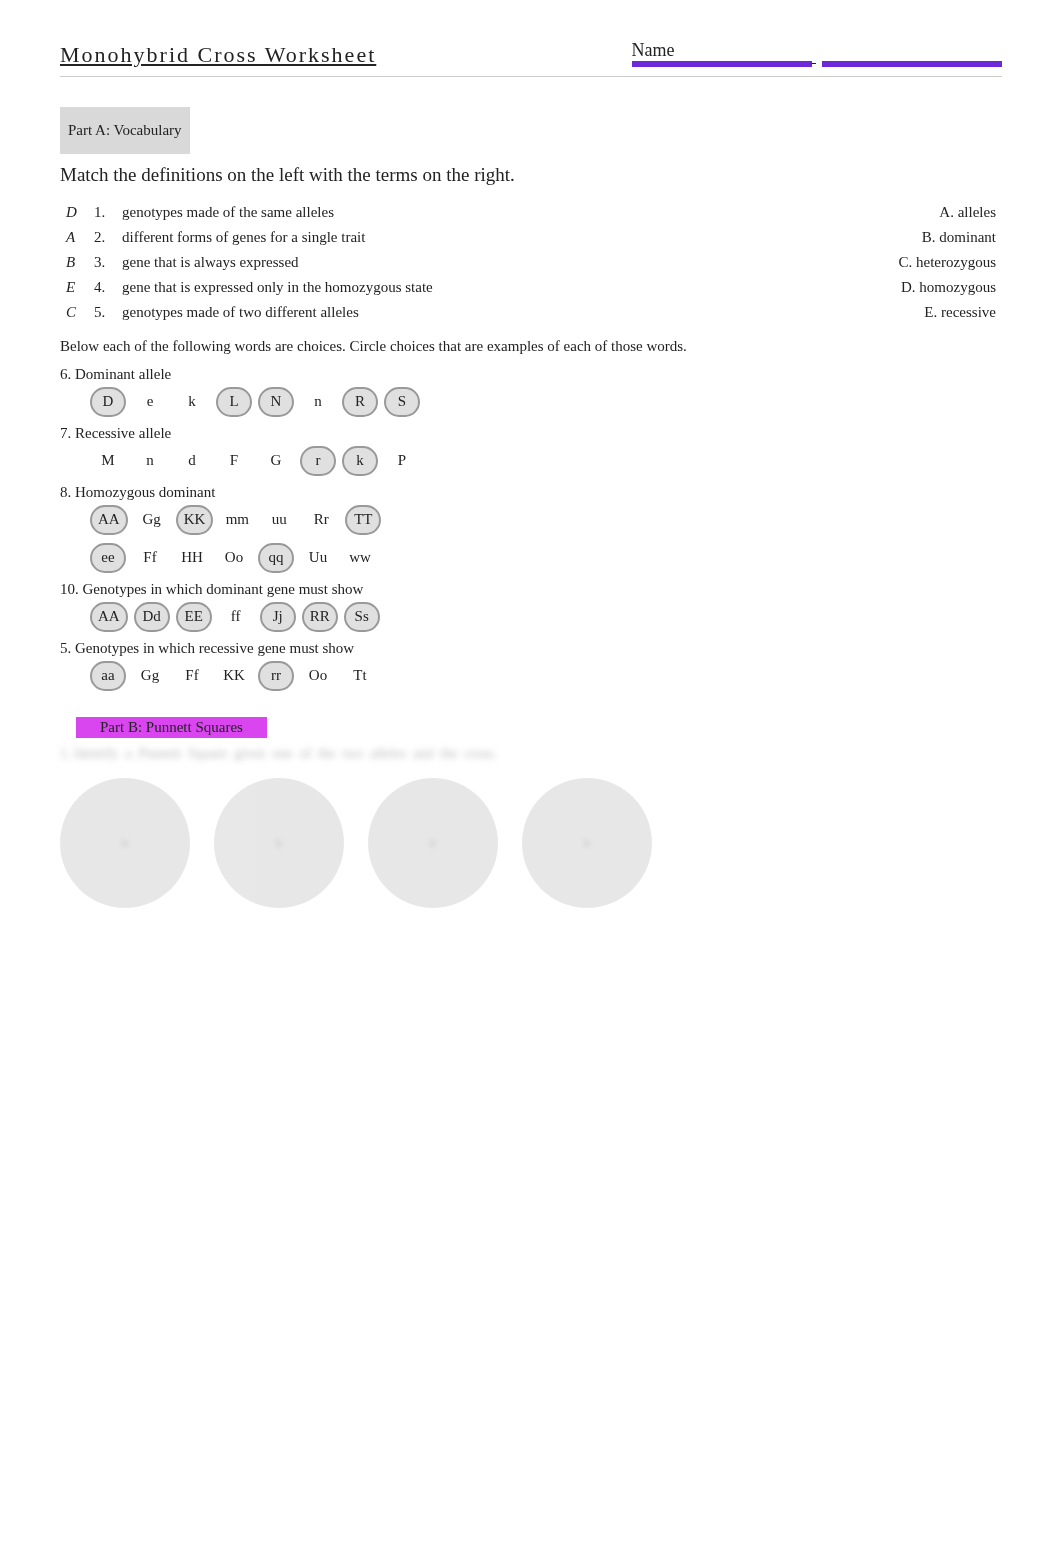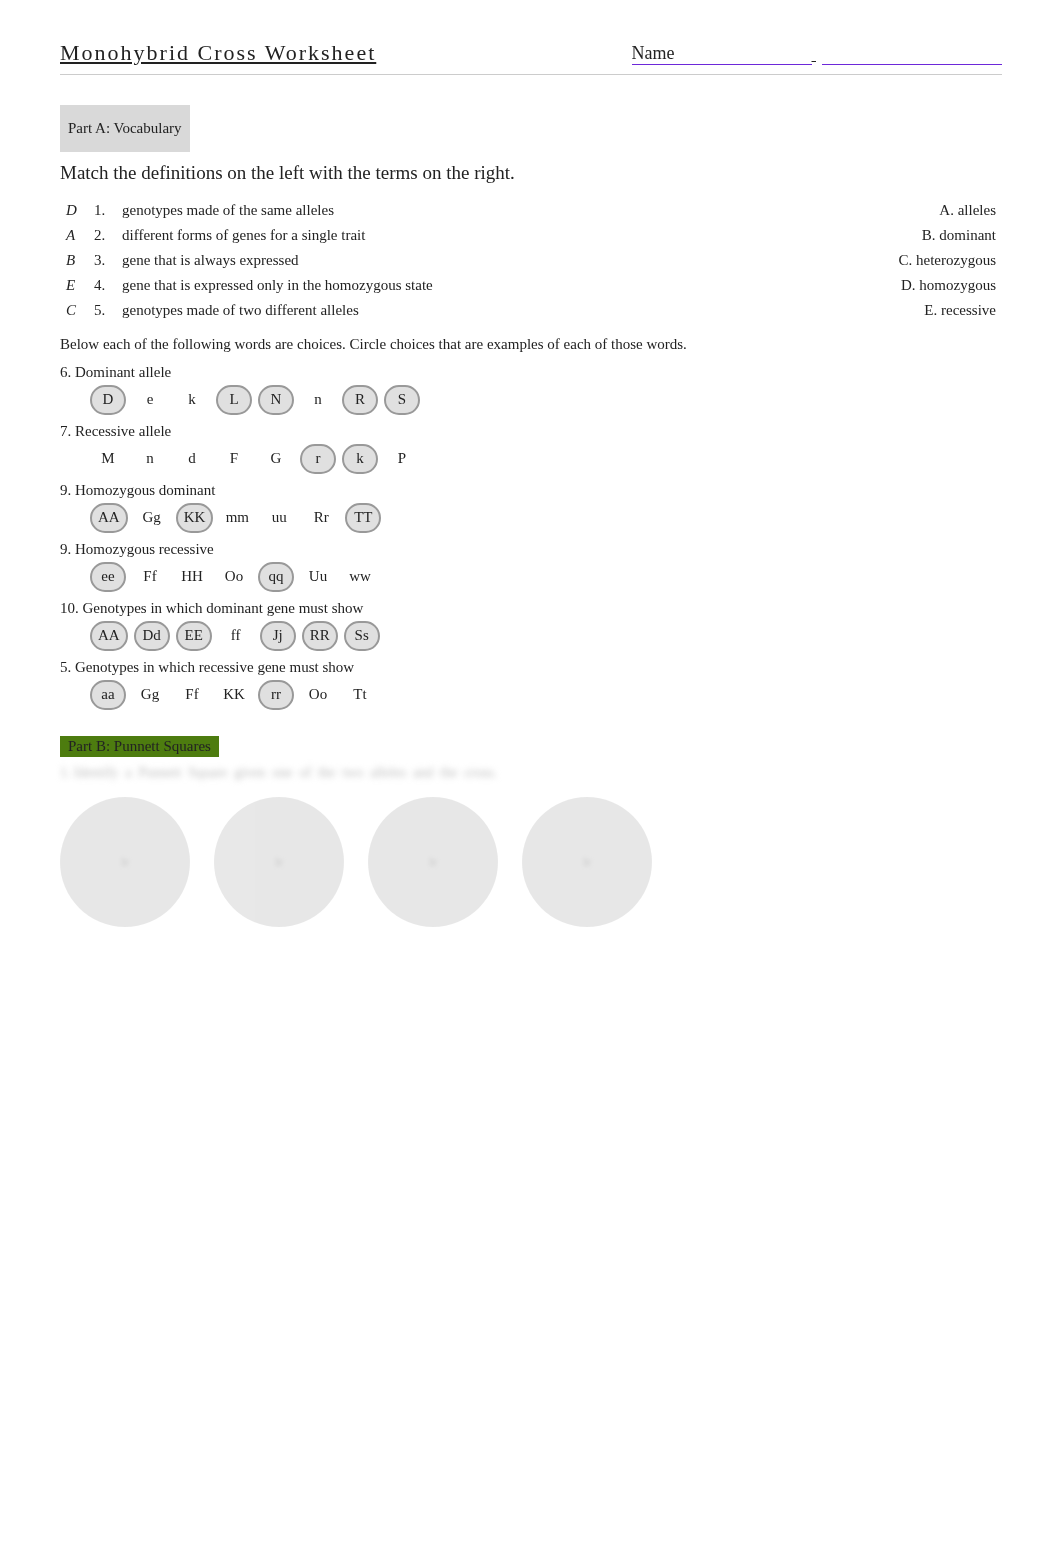--- a/index.html
+++ b/index.html
@@ -25,21 +25,21 @@
       font-size: 22px;
       letter-spacing: 2px;
       font-weight: normal;
     }
     .name-line {
       font-size: 18px;
     }
     .name-line span {
       display: inline-block;
       width: 180px;
-      border-bottom: 1px solid #6d28d9;
+      border-bottom: 6px solid #6d28d9;
       margin-left: 6px;
       vertical-align: bottom;
     }
     .part-header {
       background: #d9d9d9;
       display: inline-block;
       padding: 15px 8px;
       margin: 12px 0 6px 0;
       font-size: 15px;
     }
@@ -103,24 +103,24 @@
     .choice-item.circled {
       border: 2px solid #999;
       background: #e0e0e0;
       border-radius: 50px;
     }
     .choice-item.plain {
       border: none;
       background: none;
     }
     .part-b-header {
-      background: #4d7c0f;
+      background: #d946ef;
       display: inline-block;
-      padding: 2px 8px;
-      margin: 18px 0 8px 0;
+      padding: 2px 24px;
+      margin: 18px 0 8px 16px;
       font-size: 15px;
     }
     .punnett-blurred {
       filter: blur(4px);
       color: #bbb;
       font-size: 14px;
       margin-bottom: 8px;
     }
     .punnett-squares-row {
       display: flex;
@@ -226,33 +226,32 @@
         <span class="choice-item plain">n</span>
         <span class="choice-item plain">d</span>
         <span class="choice-item plain">F</span>
         <span class="choice-item plain">G</span>
         <span class="choice-item circled">r</span>
         <span class="choice-item circled">k</span>
         <span class="choice-item plain">P</span>
       </div>
     </div>
     <div>
-      <div class="question-row">9.  Homozygous   dominant</div>
+      <div class="question-row">8.  Homozygous   dominant</div>
       <div class="choices-row">
         <span class="choice-item circled">AA</span>
         <span class="choice-item plain">Gg</span>
         <span class="choice-item circled">KK</span>
         <span class="choice-item plain">mm</span>
         <span class="choice-item plain">uu</span>
         <span class="choice-item plain">Rr</span>
         <span class="choice-item circled">TT</span>
       </div>
     </div>
     <div>
-      <div class="question-row">9.  Homozygous   recessive</div>
       <div class="choices-row">
         <span class="choice-item circled">ee</span>
         <span class="choice-item plain">Ff</span>
         <span class="choice-item plain">HH</span>
         <span class="choice-item plain">Oo</span>
         <span class="choice-item circled">qq</span>
         <span class="choice-item plain">Uu</span>
         <span class="choice-item plain">ww</span>
       </div>
     </div>

